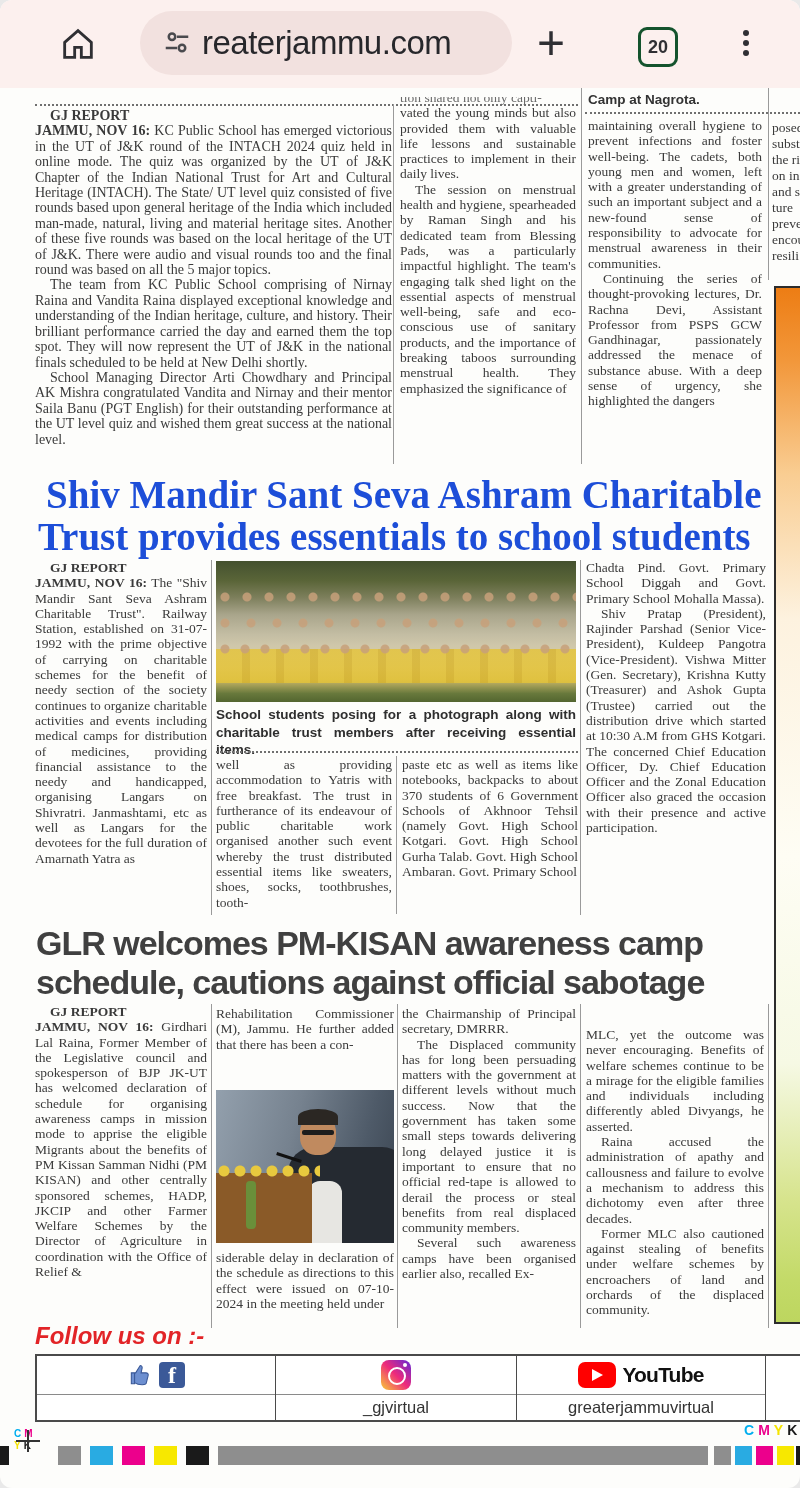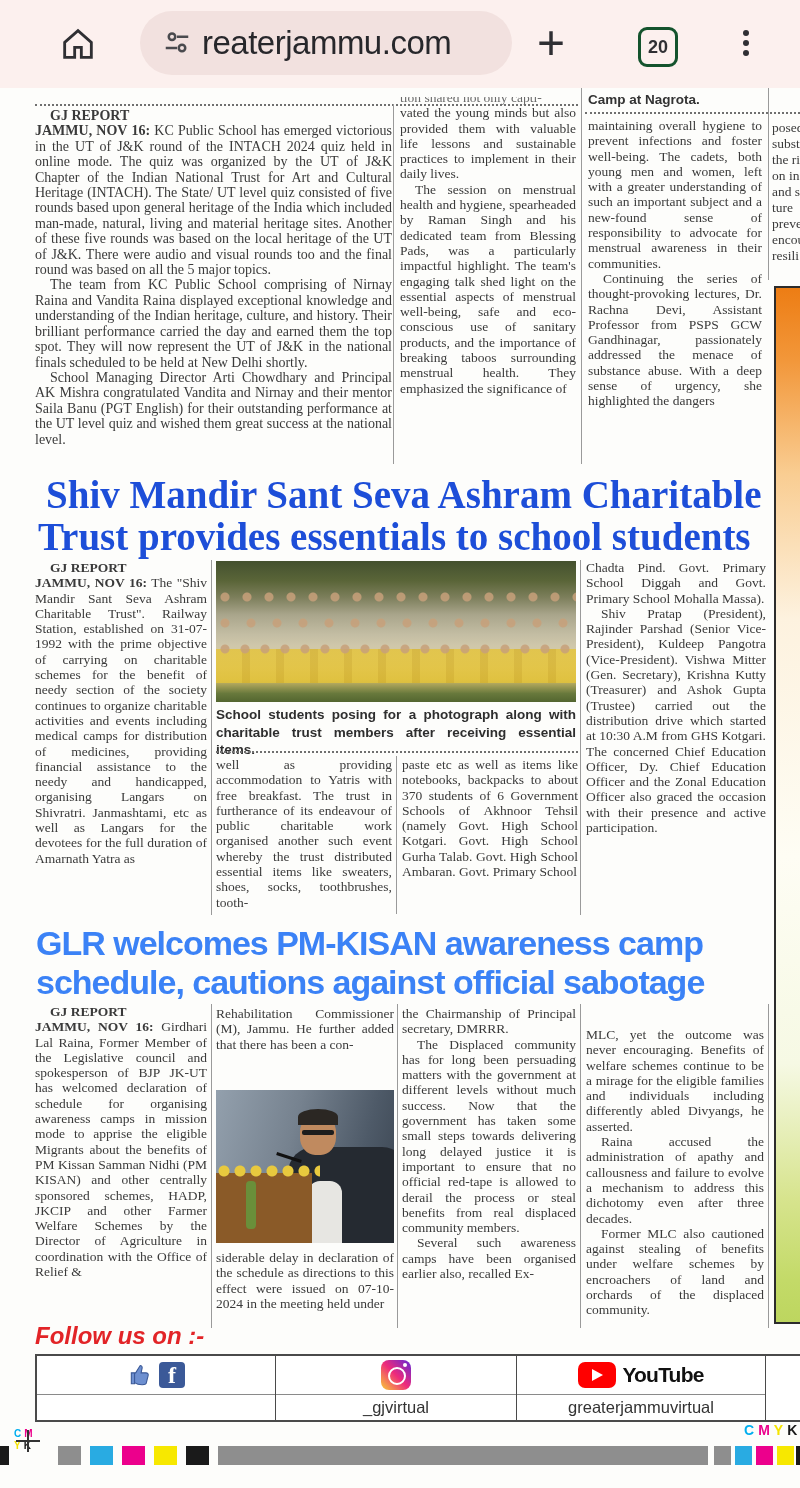--- a/index.html
+++ b/index.html
@@ -1,17 +1,17 @@
 <!DOCTYPE html>
 <html><head>
 <meta charset="utf-8">
 <style>
   html,body{margin:0;padding:0;background:#e9e9e9;}
   #page{position:relative;width:800px;height:1488px;background:#fdfdfb;overflow:hidden;
-        font-family:"Liberation Serif",serif;}
+        font-family:"Liberation Serif",serif;border-radius:12px;}
 
   
   #chrome{position:absolute;left:0;top:0;width:800px;height:88px;background:#fcf0ee;z-index:9;}
   #home-ic{position:absolute;left:58px;top:24px;}
   #urlpill{position:absolute;left:140px;top:11px;width:372px;height:64px;border-radius:32px;
            background:#f2e1df;display:flex;align-items:center;}
   #tune{margin-left:22px;}
   #urltxt{font-family:"Liberation Sans",sans-serif;font-size:33px;color:#27272b;margin-left:10px;
           letter-spacing:-0.5px;white-space:nowrap;overflow:hidden;width:310px;}
   #plus{position:absolute;left:528px;top:14px;width:46px;height:60px;font-family:"Liberation Sans",sans-serif;
@@ -26,21 +26,21 @@
   .col{position:absolute;text-align:justify;color:#3a3a3a;font-size:13.5px;line-height:15.3px;}
   .col p{margin:0;text-indent:15px;}
   .col p.fp{text-indent:0;}
   .kick{font-weight:bold;text-indent:0;}
   .dl{font-weight:bold;}
   .bigcol{font-size:14px;line-height:15.4px;}
   .vl{position:absolute;width:1px;background:#9a9a9a;}
   .dotl{position:absolute;height:0;border-top:2px dotted #6f6f6f;}
   .h-serif{position:absolute;font-weight:bold;color:#1d4ed8;font-size:39px;line-height:41px;
            font-family:"Liberation Serif",serif;white-space:nowrap;}
-  .h-sans{position:absolute;font-weight:bold;color:#3b82f6;font-size:34px;line-height:39px;
+  .h-sans{position:absolute;font-weight:bold;color:#404040;font-size:34px;line-height:39px;
           font-family:"Liberation Sans",sans-serif;letter-spacing:-1px;white-space:nowrap;}
   .capt{position:absolute;font-family:"Liberation Sans",sans-serif;font-weight:bold;color:#2e2e2e;
         font-size:13.5px;line-height:17.5px;text-align:justify;}
   .minihead{position:absolute;font-family:"Liberation Sans",sans-serif;font-weight:bold;font-size:13.5px;color:#333;}
   .edgecol{position:absolute;overflow:hidden;color:#3a3a3a;font-size:13.5px;line-height:16px;white-space:nowrap;}
 
   
   #photo1{position:absolute;left:216px;top:561px;width:360px;height:141px;overflow:hidden;
     background:linear-gradient(180deg,#44512f 0%,#5a6538 14%,#7d7f5c 26%,#a9a58b 38%,#c3bda3 52%,#cfc7aa 60%,#d6cba6 68%,#d9c98f 76%,#cdb96a 84%,#68793c 94%,#53652f 100%);}
   #photo1 .heads{position:absolute;left:0;width:100%;height:12px;

